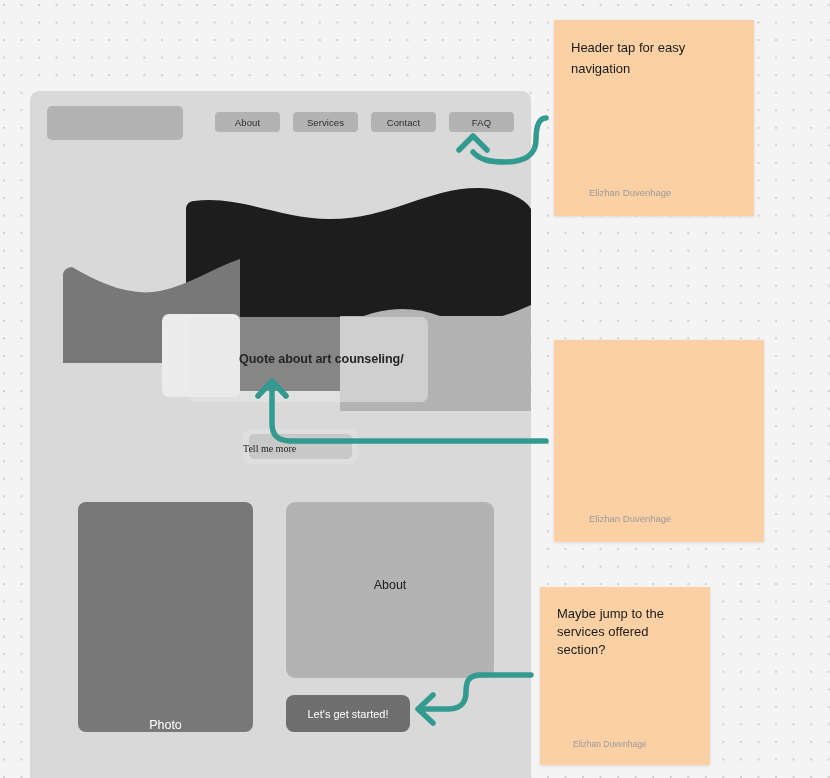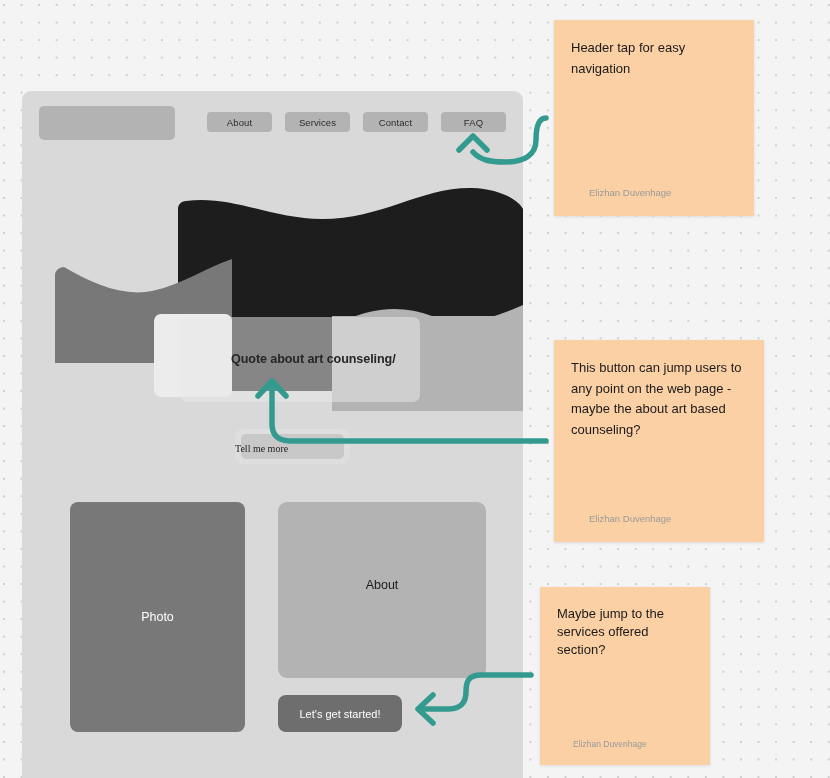--- a/index.html
+++ b/index.html
@@ -22,21 +22,21 @@
     background-color: #f4f4f4;
     background-image:
       radial-gradient(circle at 0.9px 0.9px, #cfcfcf 0.9px, transparent 1.1px);
     background-size: 17.55px 17.55px;
     background-position: 3px 4px;
   }
 
   
   #wireframe {
     position: absolute;
-    left: 22px;
+    left: 30px;
     top: 91px;
     width: 501px;
     height: 687px;
     background: #d9d9d9;
     border-radius: 9px 9px 0 0;
     overflow: hidden;
   }
 
   
   .logo-block {
@@ -145,21 +145,21 @@
   
   .photo-block {
     position: absolute;
     left: 48px;
     top: 411px;
     width: 175px;
     height: 230px;
     background: #787878;
     border-radius: 8px;
     display: flex;
-    align-items: center;
+    align-items: flex-end;
     justify-content: center;
   }
   .photo-block span {
     color: #ffffff;
     font-size: 12.5px;
   }
   .about-block {
     position: absolute;
     left: 256px;
     top: 411px;
@@ -297,21 +297,20 @@
       <span>Let's get started!</span>
     </div>
   </div>
 
   <div class="sticky" id="sticky-1">
     <div class="sticky-text">Header tap for easy navigation</div>
     <div class="sticky-author">Elizhan Duvenhage</div>
   </div>
 
   <div class="sticky" id="sticky-2">
-    <div class="sticky-text">This button can jump users to any point on the web page - maybe the about art based counseling?</div>
     <div class="sticky-author">Elizhan Duvenhage</div>
   </div>
 
   <div class="sticky" id="sticky-3">
     <div class="sticky-text">Maybe jump to the services offered section?</div>
     <div class="sticky-author">Elizhan Duvenhage</div>
   </div>
 
   <svg id="arrows" viewBox="0 0 830 778">
     <g fill="none" stroke="#339a90" stroke-width="5.5" stroke-linecap="round" stroke-linejoin="round">

